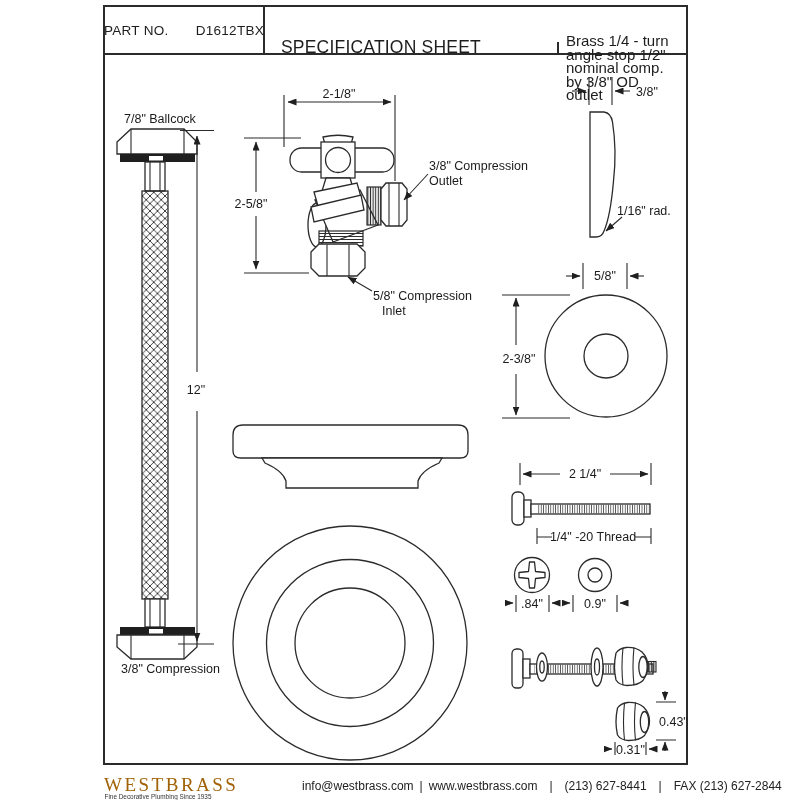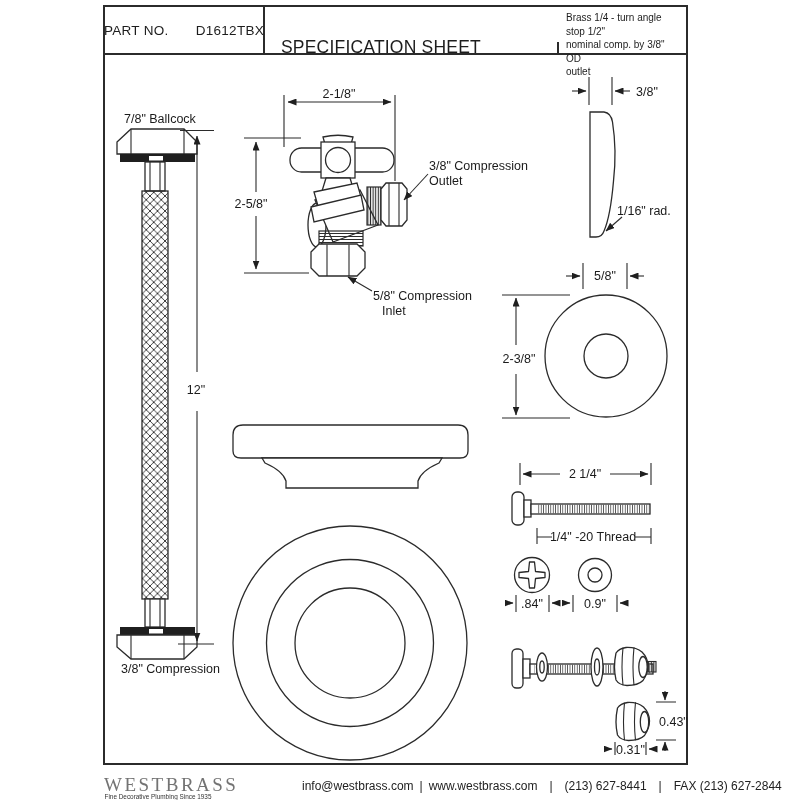--- a/index.html
+++ b/index.html
@@ -10,32 +10,32 @@
             border:2px solid #2b2b2b; box-sizing:border-box; background:#fff; }
 
   .header { position:absolute; left:103px; top:5px; width:585px; height:50px;
             box-sizing:border-box; border:2px solid #2b2b2b; display:flex; background:#fff; }
   .hc1 { width:160px; border-right:2px solid #2b2b2b; box-sizing:border-box;
          display:flex; align-items:center; justify-content:center; gap:27px;
          font-size:13.5px; letter-spacing:.3px; white-space:nowrap; }
   .hc2 { width:294px; border-right:2px solid #2b2b2b; box-sizing:border-box;
          display:flex; align-items:center; padding-left:16px;
          font-size:17.5px; letter-spacing:.2px; white-space:nowrap;margin-top:35px; }
-  .hc3 { flex:1; font-size:10px; line-height:13.5px; padding:4px 6px 0 7px; }
+  .hc3 { flex:1; font-size:15px; line-height:13.5px; padding:4px 6px 0 7px;margin-top:23px; }
 
   svg.drawing { position:absolute; left:103px; top:54px; }
 
   
   .ln  { stroke:#2b2b2b; stroke-width:1.1; fill:none; }
   .sh  { stroke:#2b2b2b; stroke-width:1.3; fill:#fff; }
   .t   { font-size:12.5px; font-weight:500; fill:#1b1b1b; }
   .tm  { text-anchor:middle; }
 
   .brand   { position:absolute; left:104px; top:774px; font-family:"Liberation Serif", serif;
-             font-size:19px; letter-spacing:2.5px; color:#737373; }
+             font-size:19px; letter-spacing:2.5px; color:#a16207; }
   .tagline { position:absolute; left:102px; top:793px; width:112px; text-align:center;
              font-size:6.4px; color:#333; white-space:nowrap; }
   .contact { position:absolute; left:302px; top:779px; font-size:12px; color:#222;
              white-space:nowrap; }
   .contact .sep  { margin:0 6px; }
   .contact .sepw { margin:0 12px; }
 </style>
 </head>
 <body>
 

